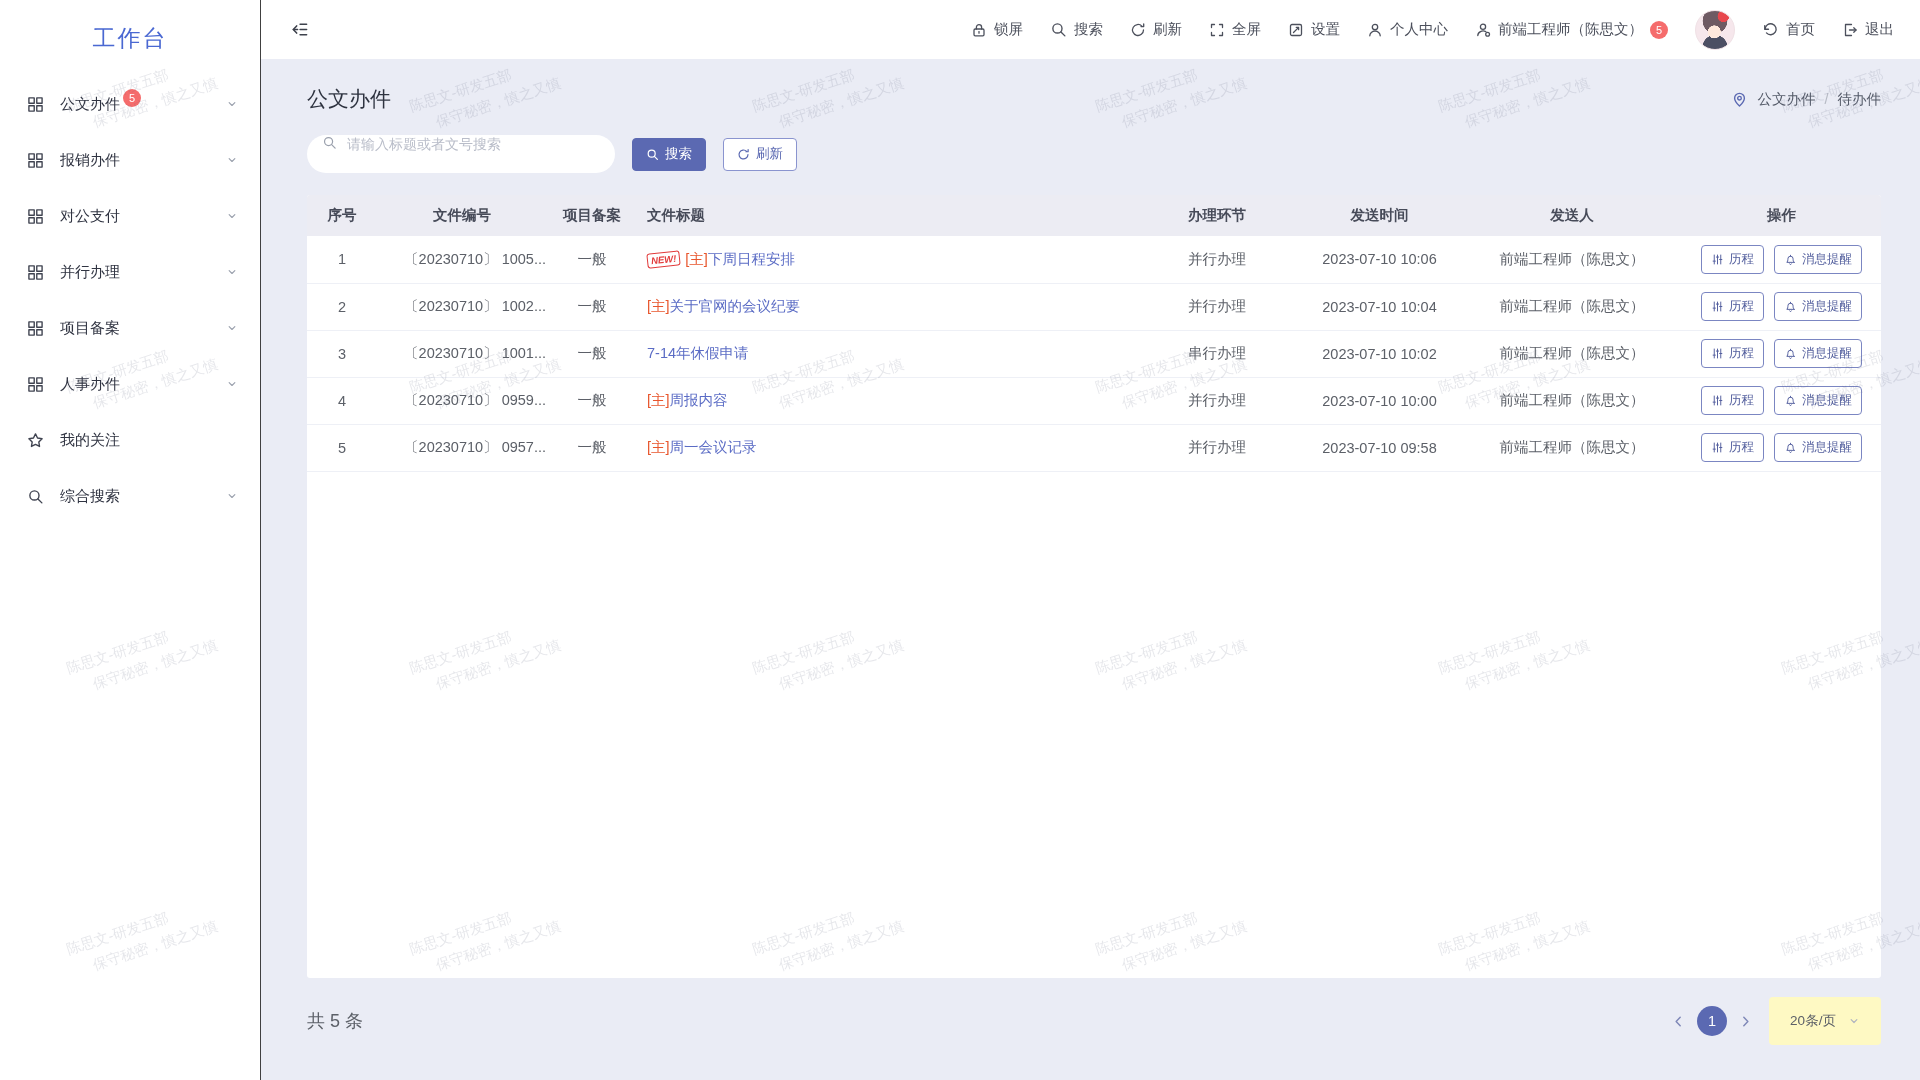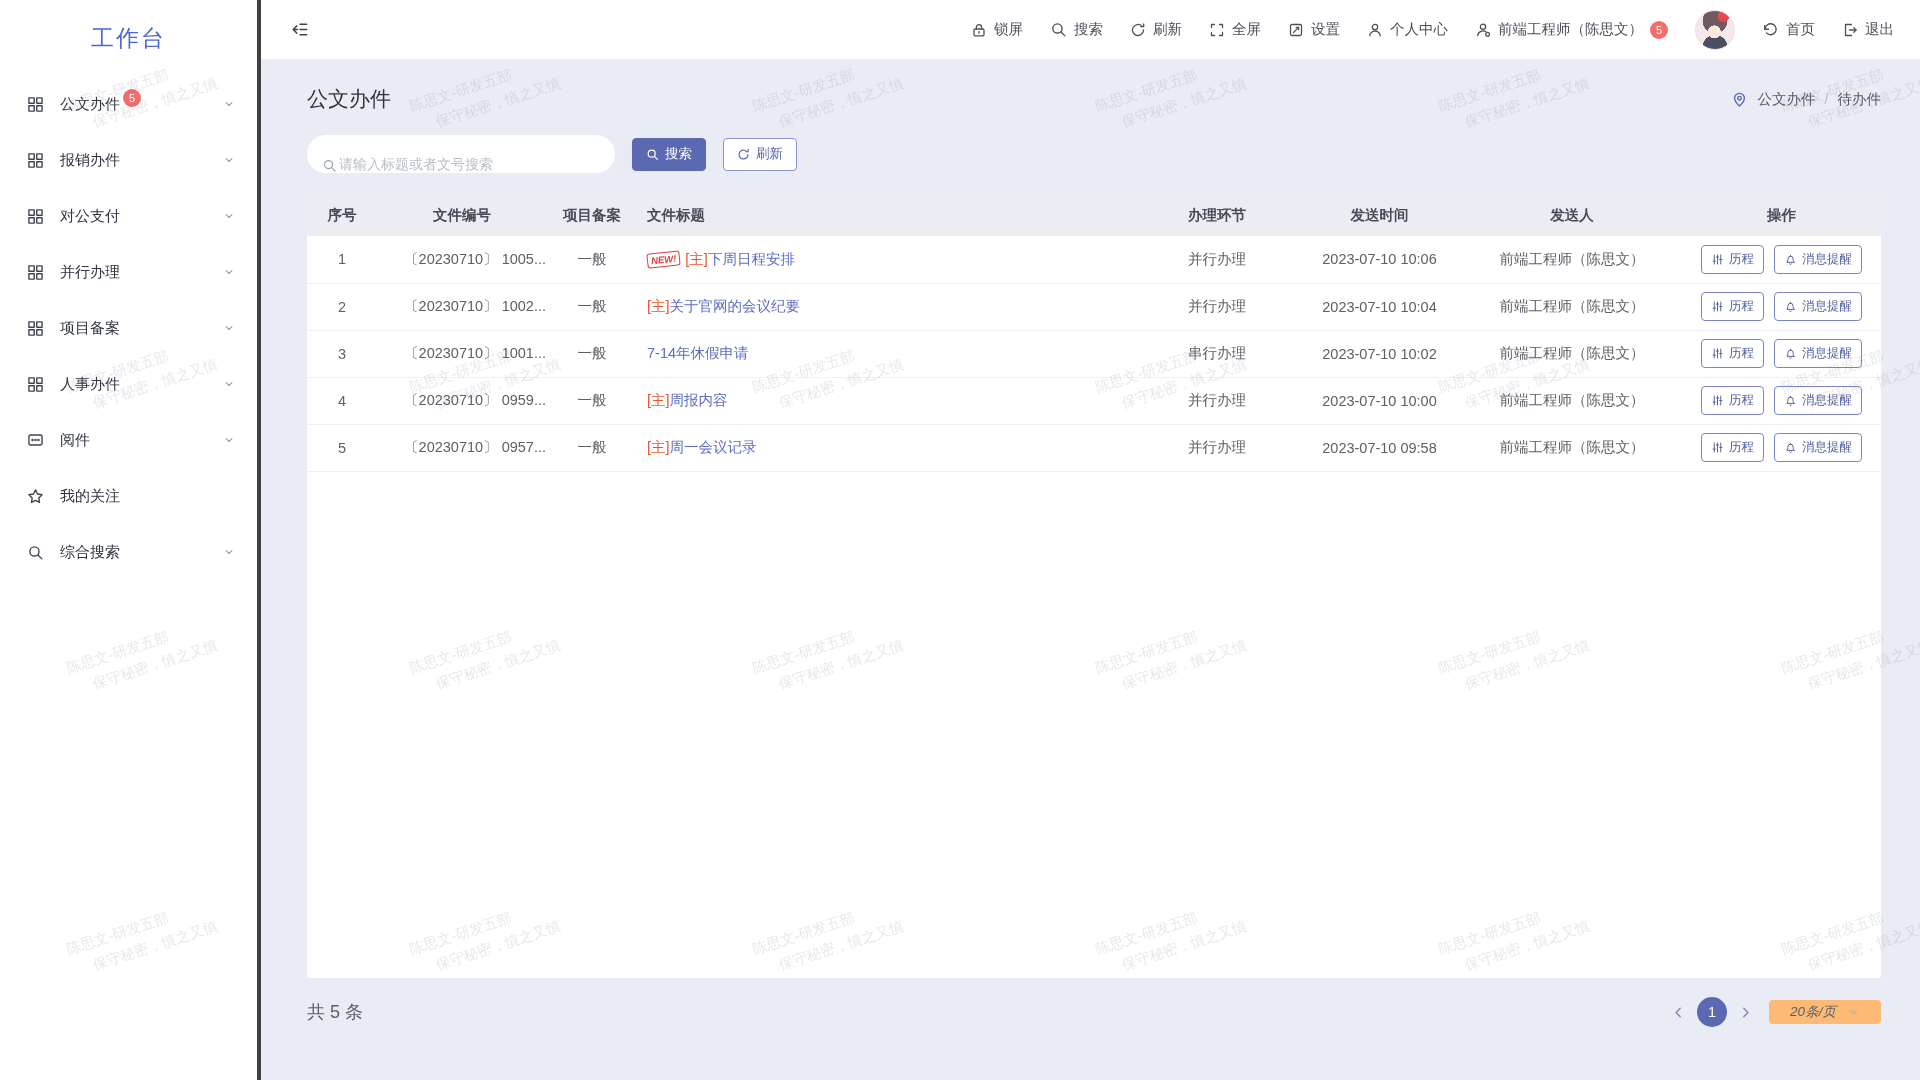--- a/index.html
+++ b/index.html
@@ -9,21 +9,21 @@
   *{box-sizing:border-box;}
   html,body{margin:0;padding:0;}
   body{
     width:1920px;height:1080px;overflow:hidden;
     font-family:"Liberation Sans","DejaVu Sans",sans-serif;
     background:var(--main-bg);color:#5c6068;font-size:14px;
   }
   .app{display:flex;width:1920px;height:1080px;}
 
   
-  .sidebar{width:261px;background:#fff;border-right:4px solid #404040;flex-shrink:0;z-index:2;}
+  .sidebar{width:261px;background:#fff;border-right:1px solid #404040;flex-shrink:0;z-index:2;}
   .logo{height:76px;display:flex;align-items:center;justify-content:center;
     font-size:23px;color:#4a68d2;letter-spacing:2px;}
   .side-item{height:56px;display:flex;align-items:center;padding:0 22px 0 27px;cursor:pointer;color:#303442;}
   .side-item .s-icon{width:18px;height:18px;margin-right:15px;color:#3f4350;display:flex;align-items:center;}
   .side-item .s-label{font-size:15px;}
   .side-badge{background:var(--badge);color:#fff;font-size:11px;min-width:18px;height:18px;
     border-radius:9px;line-height:18px;text-align:center;padding:0 3px;margin-left:3px;transform:translateY(-6px);}
   .side-chevron{margin-left:auto;color:#9aa0ad;display:flex;}
 
   
@@ -44,22 +44,22 @@
       #f6e7ec;}
 
   
   .content{flex:1;padding:24px 39px 0 46px;position:relative;min-width:0;}
   .page-head{display:flex;align-items:center;justify-content:space-between;height:32px;margin-bottom:20px;}
   .page-title{font-size:21px;color:#2e3340;font-weight:500;}
   .breadcrumb{display:flex;align-items:center;gap:9px;font-size:14.5px;color:#545a68;}
   .breadcrumb .b-icon{color:var(--primary);display:flex;}
   .breadcrumb .sep{color:#b6bac4;}
   .toolbar{display:flex;align-items:center;gap:17px;margin-bottom:22px;height:38px;}
-  .search-wrap{width:308px;height:38px;background:#fff;border-radius:19px;display:flex;align-items:flex-end;
-    padding:0 15px;gap:0;}
+  .search-wrap{width:308px;height:38px;background:#fff;border-radius:19px;display:flex;align-items:flex-start;
+    padding:0 15px;gap:8px;}
   .search-wrap .sw-icon{color:#9aa0ad;display:flex;flex-shrink:0;}
   .search-wrap input{border:none;outline:none;flex:1;font-size:14px;color:#333;background:transparent;
     font-family:inherit;}
   .search-wrap input::placeholder{color:#b9bdc9;}
   .btn{height:33px;display:inline-flex;align-items:center;gap:6px;border-radius:4px;font-size:13.5px;
     padding:0 13px;cursor:pointer;font-family:inherit;}
   .btn-primary{background:var(--primary);color:#fff;border:1px solid var(--primary);}
   .btn-plain{background:#fff;color:var(--primary);border:1px solid #8a94cf;}
 
   
@@ -80,22 +80,22 @@
   .row-btn + .row-btn{margin-left:10px;}
   .row-btn .rb-icon{display:flex;}
 
   
   .footer-row{display:flex;align-items:center;margin-top:19px;}
   .total{font-size:18px;color:#5c6068;}
   .pager{display:flex;align-items:center;gap:11px;margin-left:auto;margin-right:16px;}
   .pg-arrow{color:#8089b8;display:flex;cursor:pointer;}
   .pg-num{width:30px;height:30px;border-radius:50%;background:var(--primary);color:#fff;
     display:flex;align-items:center;justify-content:center;font-size:14.5px;cursor:pointer;}
-  .page-size{width:112px;height:24px;background:#fdba74;border-radius:4px;display:flex;align-items:center;
-    justify-content:center;gap:12px;font-size:13.5px;color:#5c6068;cursor:pointer;font-style:italic;}
+  .page-size{width:112px;height:48px;background:#fef9c3;border-radius:4px;display:flex;align-items:center;
+    justify-content:center;gap:12px;font-size:13.5px;color:#5c6068;cursor:pointer;}
   .page-size .ps-icon{color:#b0b4c0;display:flex;}
 
   
   .watermark-layer{position:fixed;left:0;top:0;width:1920px;height:1080px;pointer-events:none;z-index:60;overflow:hidden;}
   .wm-tile{position:absolute;transform:rotate(-18deg);color:rgba(88,94,120,0.15);
     font-size:14.5px;line-height:23px;white-space:nowrap;}
   .wm-tile .l2{display:block;margin-left:20px;}
 
   svg{display:block;}
 </style>
@@ -191,36 +191,20 @@
         <div class="side-item">
           <span class="s-icon">
             <svg width="17" height="17" viewBox="0 0 16 16" fill="none" stroke="currentColor" stroke-width="1.3" stroke-linecap="round" stroke-linejoin="round">
               <rect x="1.8" y="1.8" width="5" height="5"></rect>
               <rect x="9.2" y="1.8" width="5" height="5"></rect>
               <rect x="1.8" y="9.2" width="5" height="5"></rect>
               <rect x="9.2" y="9.2" width="5" height="5"></rect>
             </svg>
           </span>
           <span class="s-label">人事办件</span>
-          <span class="side-chevron">
-            <svg width="12" height="12" viewBox="0 0 16 16" fill="none" stroke="currentColor" stroke-width="1.5" stroke-linecap="round" stroke-linejoin="round">
-              <path d="M4.2 6.2 8 10l3.8-3.8"></path>
-            </svg>
-          </span>
-        </div>
-        <div class="side-item">
-          <span class="s-icon">
-            <svg width="17" height="17" viewBox="0 0 16 16" fill="none" stroke="currentColor" stroke-width="1.3" stroke-linecap="round" stroke-linejoin="round">
-              <rect x="1.8" y="2.8" width="12.4" height="9.4" rx="1.6"></rect>
-              <circle cx="5.2" cy="7.5" r="0.5" fill="currentColor"></circle>
-              <circle cx="8" cy="7.5" r="0.5" fill="currentColor"></circle>
-              <circle cx="10.8" cy="7.5" r="0.5" fill="currentColor"></circle>
-            </svg>
-          </span>
-          <span class="s-label">阅件</span>
           <span class="side-chevron">
             <svg width="12" height="12" viewBox="0 0 16 16" fill="none" stroke="currentColor" stroke-width="1.5" stroke-linecap="round" stroke-linejoin="round">
               <path d="M4.2 6.2 8 10l3.8-3.8"></path>
             </svg>
           </span>
         </div>
         <div class="side-item">
           <span class="s-icon">
             <svg width="17" height="17" viewBox="0 0 16 16" fill="none" stroke="currentColor" stroke-width="1.3" stroke-linecap="round" stroke-linejoin="round">
               <path d="M8 1.8l1.9 3.9 4.3.6-3.1 3 .7 4.3L8 11.6l-3.8 2 .7-4.3-3.1-3 4.3-.6z"></path>

